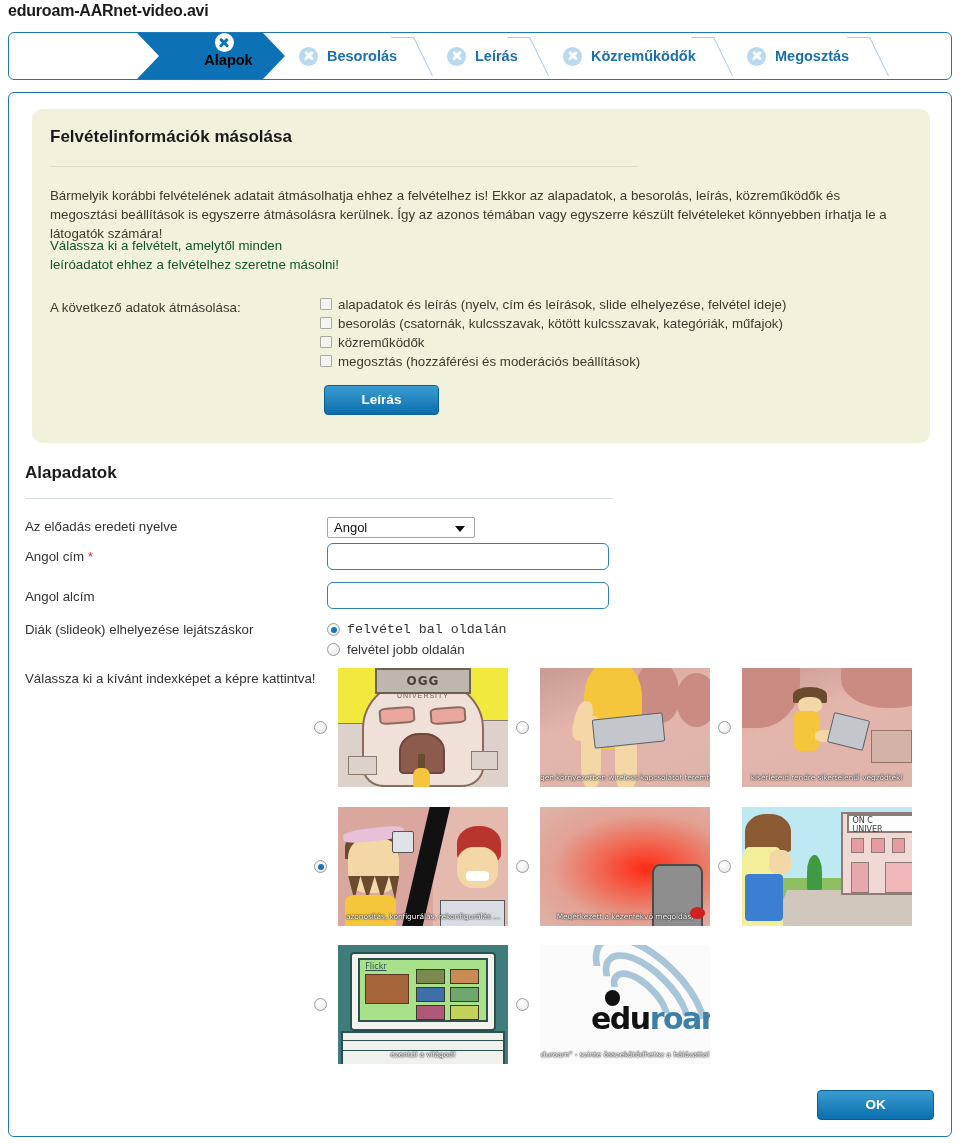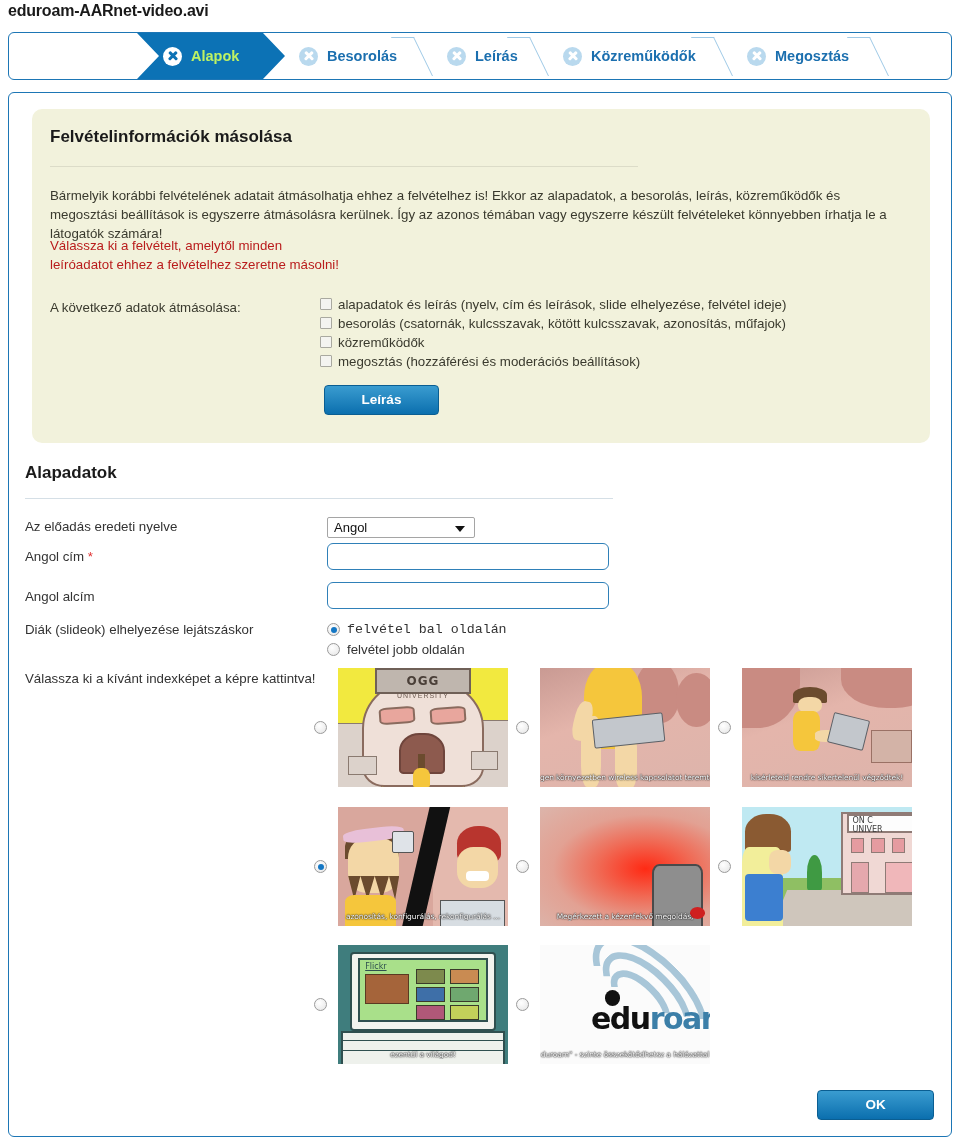--- a/index.html
+++ b/index.html
@@ -40,22 +40,23 @@
     top: 0; height: 46px;
     display: flex;
     align-items: center;
     padding-left: 26px;
     font-size: 14.5px;
     font-weight: bold;
     white-space: nowrap;
   }
   .chev.active {
     background: #0c72b5;
-    color: #bef264;
+    color: #000000;
     clip-path: polygon(0 0, calc(100% - 22px) 0, 100% 50%, calc(100% - 22px) 100%, 0 100%, 22px 50%);
+    flex-direction: column;
   }
   .chev.inactive {
     color: #1b6faf;
   }
   .chev.inactive::after {
     content: "";
     position: absolute;
     right: 0; top: 4px;
     width: 22px; height: 38px;
     border-top: 1px solid #9ec9e6;
@@ -112,21 +113,21 @@
     position: absolute; left: 18px; top: 57px;
     width: 588px; height: 1px; background: #dcdcc8;
   }
   .copy-para {
     position: absolute; left: 18px; top: 77px;
     width: 860px;
     font-size: 13.3px; line-height: 19px; color: #3a3a2e;
   }
   .copy-prompt {
     position: absolute; left: 18px; top: 127px;
-    font-size: 13.3px; line-height: 19px; color: #b91c1c;
+    font-size: 13.3px; line-height: 19px; color: #14532d;
   }
 
   .rec-select {
     position: absolute; left: 292px; top: 156px;
     width: 496px; height: 25px;
     background: #ffffff;
     border: 1px solid #b5b5ad;
     border-radius: 3px;
     font-size: 13px;
     color: #333;
@@ -370,21 +371,21 @@
 
       <div class="copy-fields-label">A következő adatok átmásolása:</div>
 
       <div class="cb-list">
         <div class="cb-row">
           <span class="cbox"></span>
           <span>alapadatok és leírás (nyelv, cím és leírások, slide elhelyezése, felvétel ideje)</span>
         </div>
         <div class="cb-row">
           <span class="cbox"></span>
-          <span>besorolás (csatornák, kulcsszavak, kötött kulcsszavak, azonosítás, műfajok)</span>
+          <span>besorolás (csatornák, kulcsszavak, kötött kulcsszavak, kategóriák, műfajok)</span>
         </div>
         <div class="cb-row">
           <span class="cbox"></span>
           <span>közreműködők</span>
         </div>
         <div class="cb-row">
           <span class="cbox"></span>
           <span>megosztás (hozzáférési és moderációs beállítások)</span>
         </div>
       </div>

